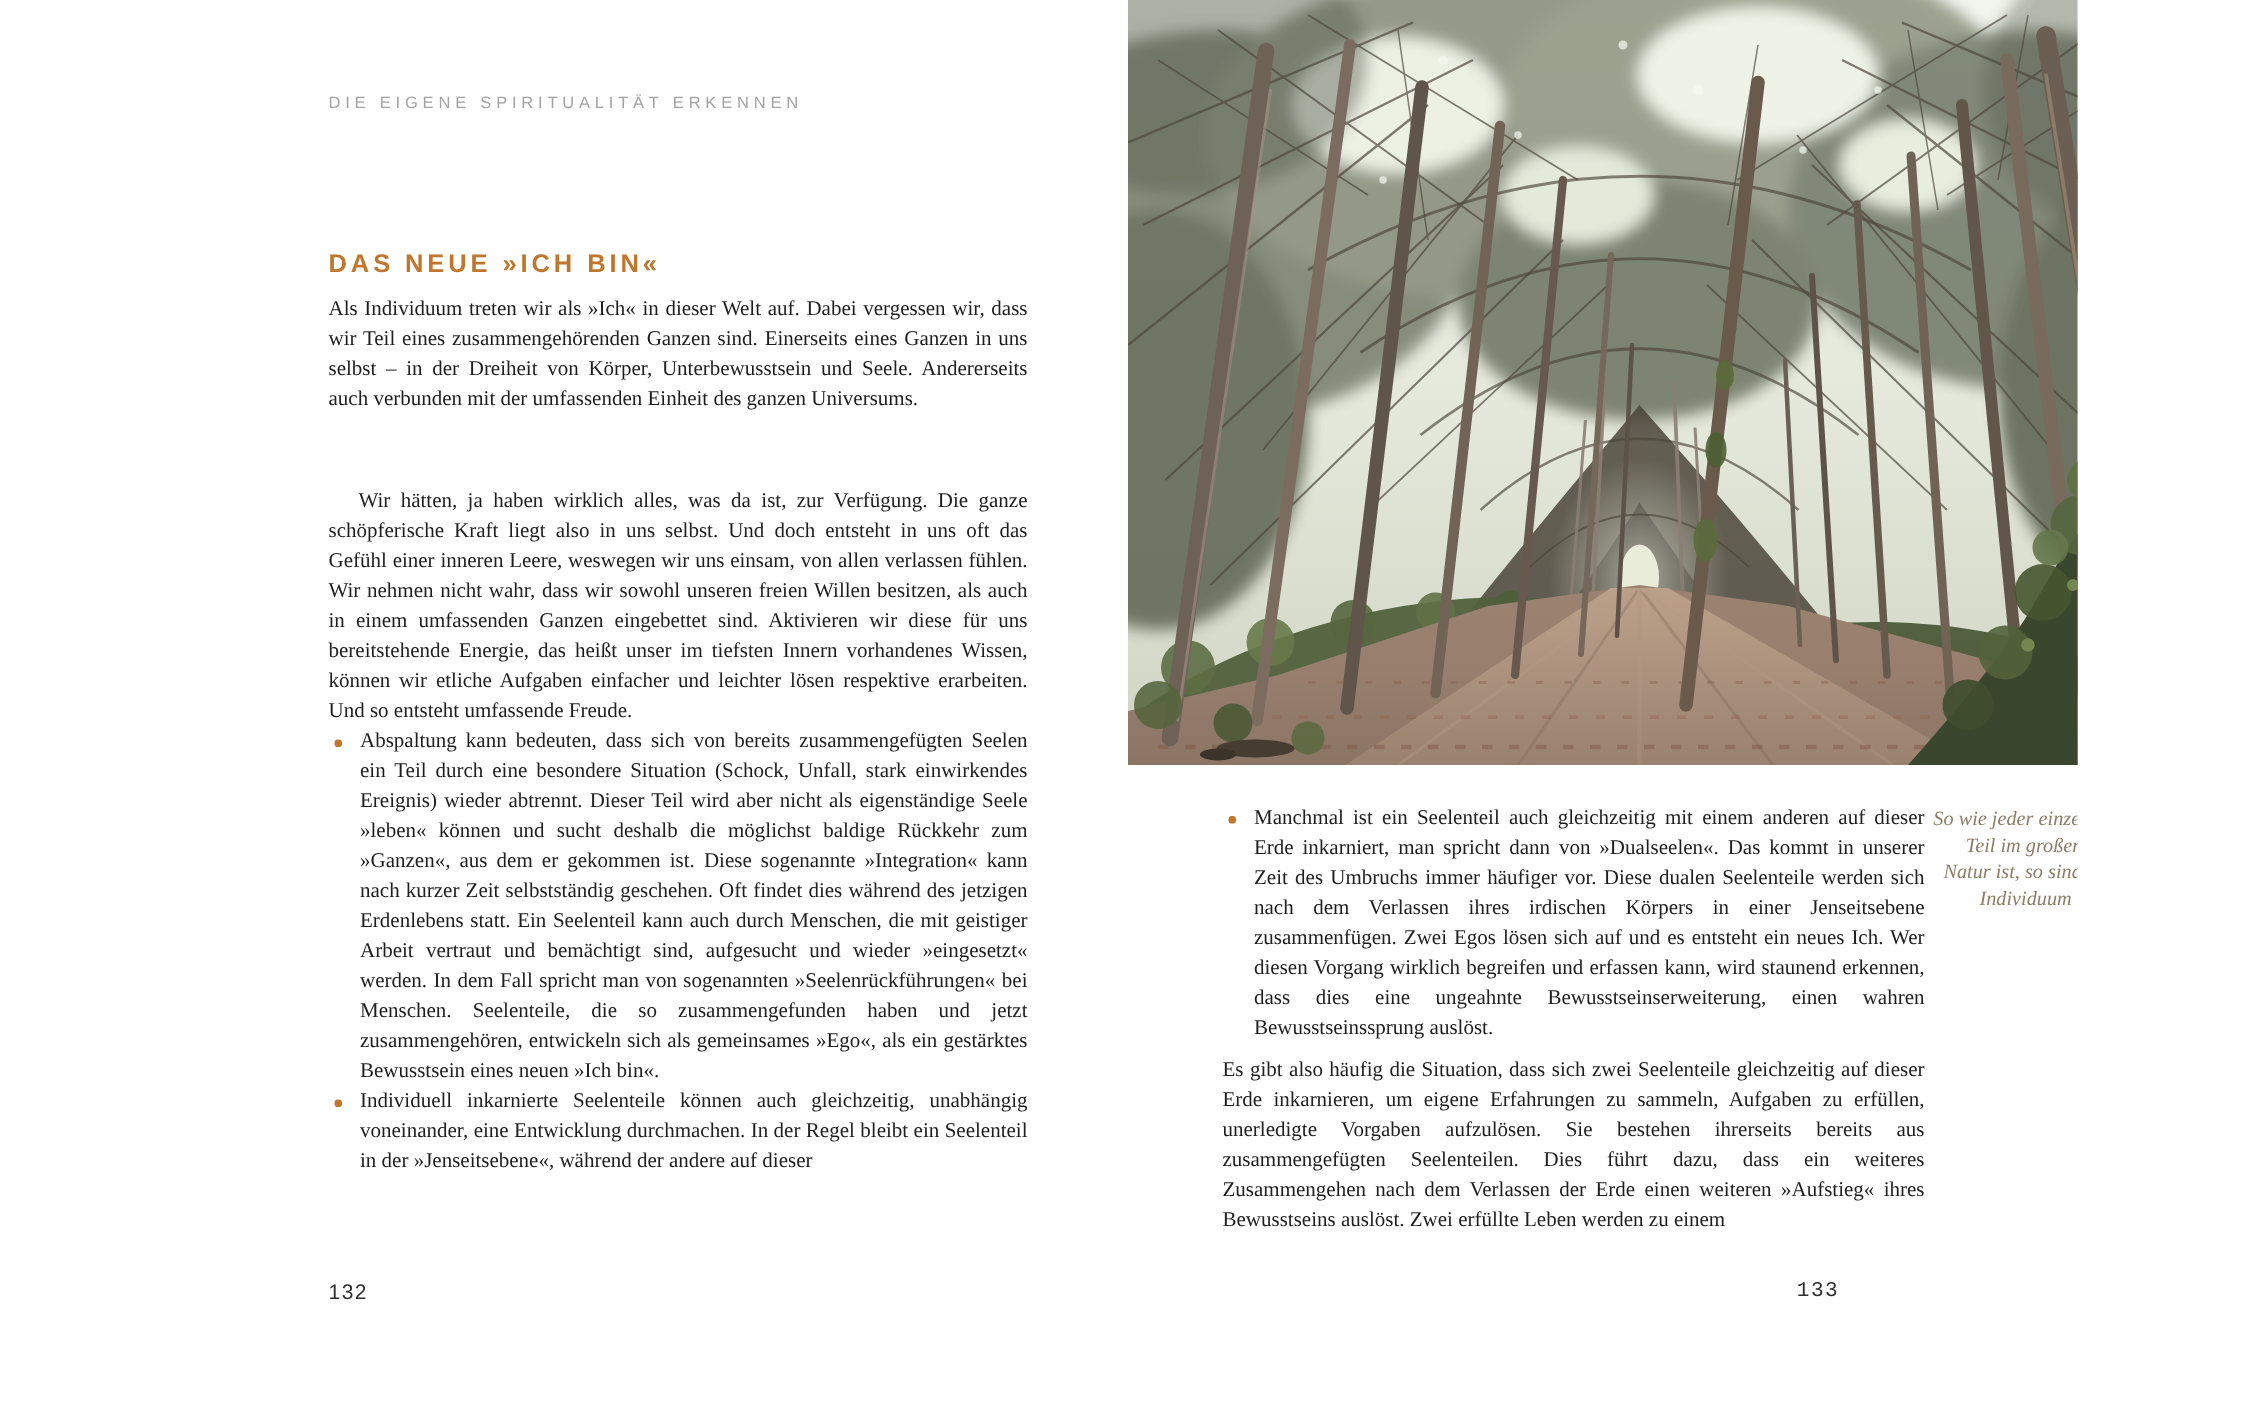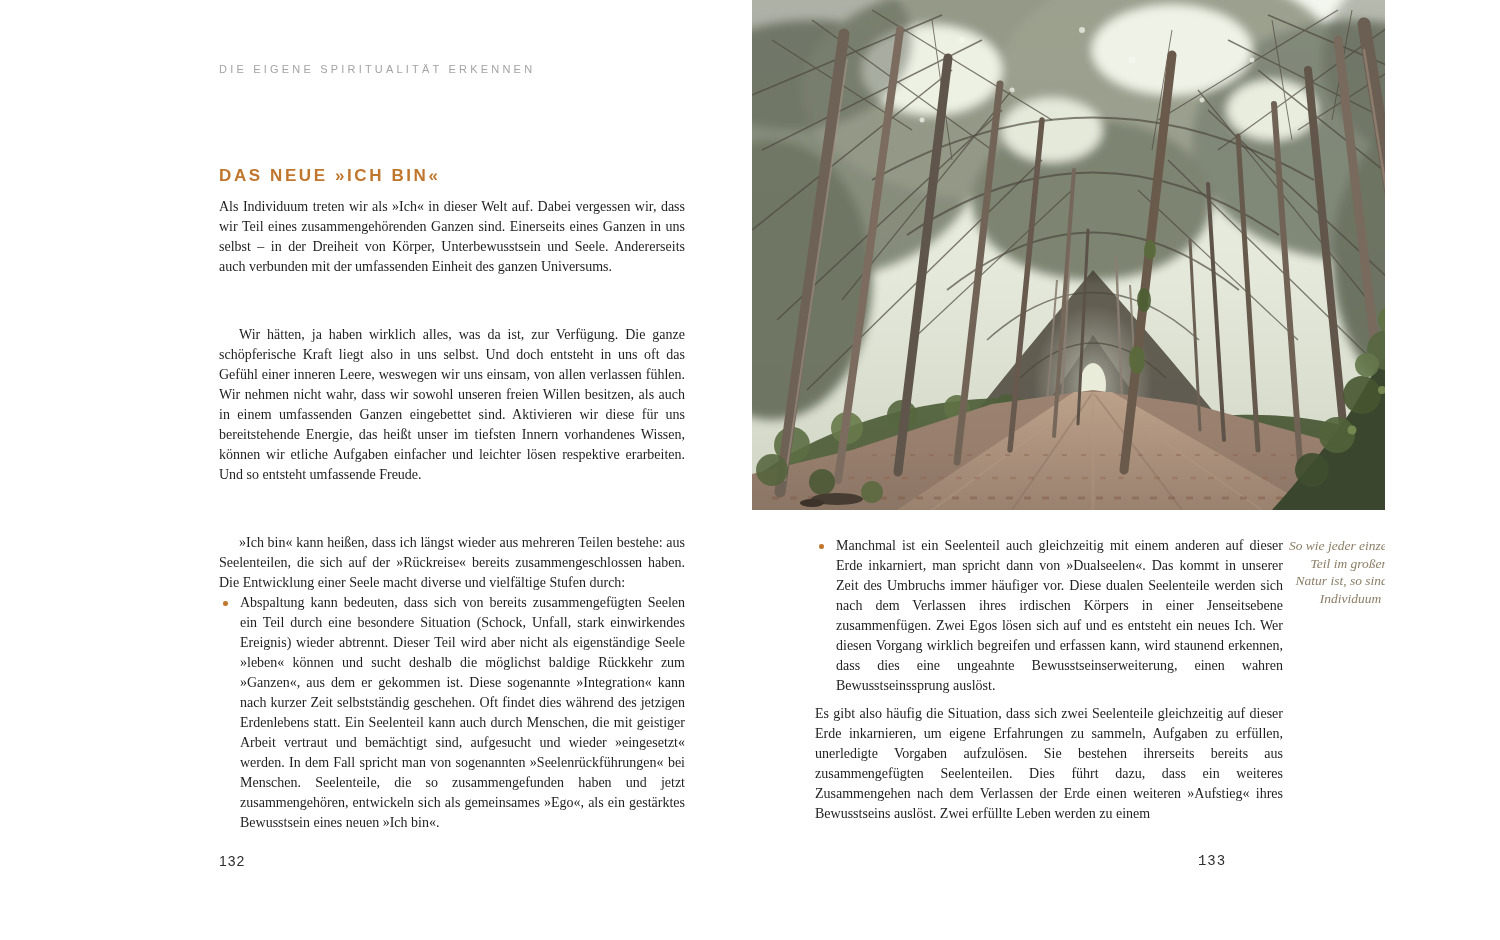--- a/index.html
+++ b/index.html
@@ -72,25 +72,28 @@
 <div id="spread">
 
   <div>
     <div class="running-head">DIE EIGENE SPIRITUALITÄT ERKENNEN</div>
 
     <div class="chapter-heading">DAS NEUE »ICH BIN«</div>
 
     <div id="left-col" class="body-col">
       <p>Als Individuum treten wir als »Ich« in dieser Welt auf. Dabei vergessen wir, dass wir Teil eines zusammengehörenden Ganzen sind. Einerseits eines Ganzen in uns selbst – in der Dreiheit von Körper, Unterbewusstsein und Seele. Andererseits auch verbunden mit der umfassenden Einheit des ganzen Universums.</p>
       <p class="indent">Wir hätten, ja haben wirklich alles, was da ist, zur Verfügung. Die ganze schöpferische Kraft liegt also in uns selbst. Und doch entsteht in uns oft das Gefühl einer inneren Leere, weswegen wir uns einsam, von allen verlassen fühlen. Wir nehmen nicht wahr, dass wir sowohl unseren freien Willen besitzen, als auch in einem umfassenden Ganzen eingebettet sind. Aktivieren wir diese für uns bereitstehende Energie, das heißt unser im tiefsten Innern vorhandenes Wissen, können wir etliche Aufgaben einfacher und leichter lösen respektive erarbeiten. Und so entsteht umfassende Freude.</p>
-      <p class="indent">»Ich bin« kann heißen, dass ich längst wieder aus mehreren Teilen bestehe: aus Seelenteilen, die sich auf der »Rückreise« bereits zusammengeschlossen haben. Die Entwicklung einer Seele macht diverse und vielfältige Stufen durch:</p>
       <ul class="soul-list">
         <li>
           <span class="dot"></span>
           <span>Abspaltung kann bedeuten, dass sich von bereits zusammengefügten Seelen ein Teil durch eine besondere Situation (Schock, Unfall, stark einwirkendes Ereignis) wieder abtrennt. Dieser Teil wird aber nicht als eigenständige Seele »leben« können und sucht deshalb die möglichst baldige Rückkehr zum »Ganzen«, aus dem er gekommen ist. Diese sogenannte »Integration« kann nach kurzer Zeit selbstständig geschehen. Oft findet dies während des jetzigen Erdenlebens statt. Ein Seelenteil kann auch durch Menschen, die mit geistiger Arbeit vertraut und bemächtigt sind, aufgesucht und wieder »eingesetzt« werden. In dem Fall spricht man von sogenannten »Seelenrückführungen« bei Menschen. Seelenteile, die so zusammengefunden haben und jetzt zusammengehören, entwickeln sich als gemeinsames »Ego«, als ein gestärktes Bewusstsein eines neuen »Ich bin«.</span>
+        </li>
+        <li>
+          <span class="dot"></span>
+          <span>Individuell inkarnierte Seelenteile können auch gleichzeitig, unabhängig voneinander, eine Entwicklung durchmachen. In der Regel bleibt ein Seelenteil in der »Jenseitsebene«, während der andere auf dieser</span>
         </li>
       </ul>
     </div>
 
     <div id="page-num-left" class="page-num">132</div>
   </div>
 
   <div>
 
     <div id="photo" title="Baumallee – Weg durch einen Pinienwald">

